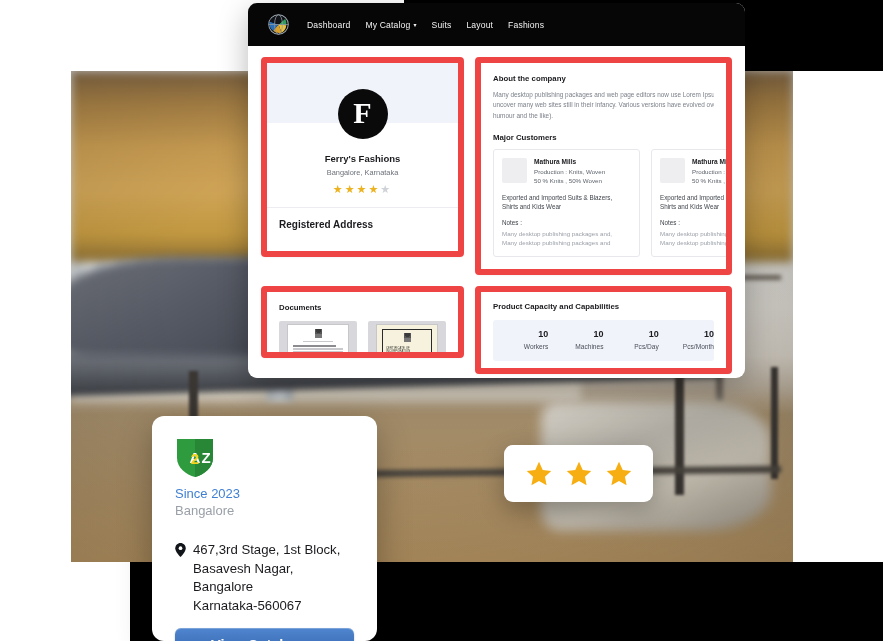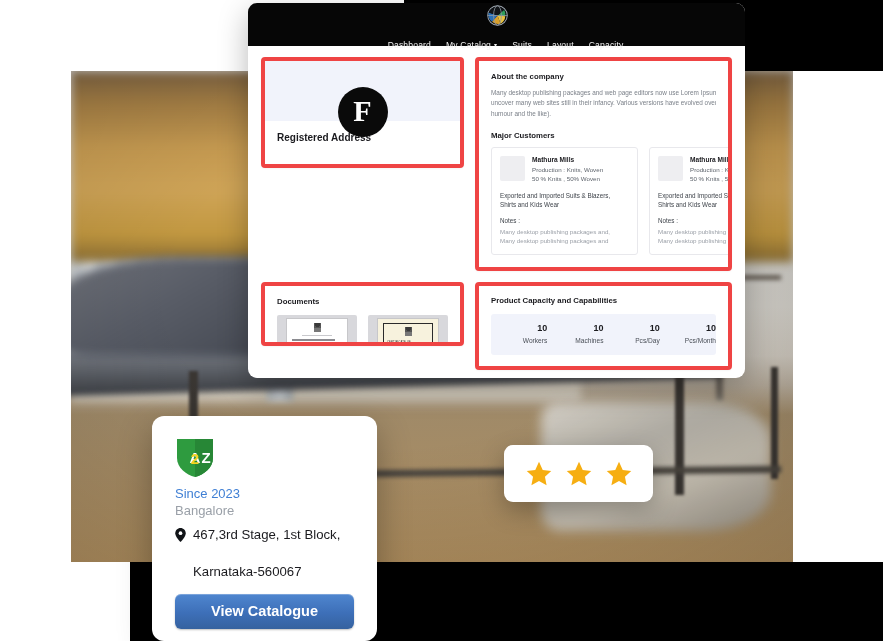--- a/index.html
+++ b/index.html
@@ -138,22 +138,21 @@
     border-radius: 9px;
     box-shadow: 0 10px 30px rgba(0,0,0,0.28);
     overflow: hidden;
   }
   .navbar {
     height: 43px;
     background: #060606;
     display: flex;
     align-items: center;
     padding: 0 0 0 18px;
-    gap: 12px;
-    flex-direction: column;
+    gap: 0;
   }
   .nav-logo {
     width: 25px; height: 25px;
     margin-right: 16px;
     flex: 0 0 auto;
   }
   .nav-links { display: flex; align-items: center; gap: 15px; }
   .nav-link {
     color: #f2f2f2;
     font-size: 8.6px;
@@ -171,21 +170,21 @@
   .panel-body {
     padding: 11px 13px 0 13px;
     display: flex;
     gap: 11px;
   }
   .col-left  { width: 203px; flex: 0 0 203px; }
   .col-right { flex: 1 1 auto; min-width: 0; }
 
   .card {
     background: #ffffff;
-    border: 4px solid #ef4444;
+    border: 6px solid #ef4444;
     border-radius: 4px;
     box-shadow: 0 1px 2px rgba(0,0,0,0.04);
     overflow: hidden;
   }
 
   
   .sup-head {
     background: #f1f3fb;
     height: 60px;
     position: relative;
@@ -310,21 +309,21 @@
     color: #9a9fa7;
     line-height: 1.5;
     white-space: nowrap;
   }
 
   .row-2 {
     padding: 11px 13px 0 13px;
     display: flex;
     gap: 11px;
   }
-  .docs-card { padding: 11px 12px 0; height: 64px; box-sizing: border-box; }
+  .docs-card { padding: 11px 12px 0; height: 72px; box-sizing: border-box; }
   .docs-grid { display: flex; gap: 11px; margin-top: 9px; }
   .doc-thumb {
     width: 86px; height: 58px;
     background: #d8d8dc;
     border-radius: 2px;
     display: flex; align-items: flex-start; justify-content: center;
     padding-top: 4px;
     box-sizing: border-box;
   }
   .doc-page {
@@ -392,21 +391,21 @@
     margin-bottom: 4px;
   }
   .a2z-since {
     font-size: 13px;
     color: #3f7fd4;
     margin-bottom: 2px;
   }
   .a2z-city {
     font-size: 13px;
     color: #9aa0a8;
-    margin-bottom: 8px;
+    margin-bottom: 23px;
   }
   .a2z-addr {
     display: flex;
     gap: 7px;
     font-size: 13.2px;
     color: #1b1b1f;
     line-height: 1.42;
     margin-bottom: 12px;
   }
   .pin-icon { flex: 0 0 auto; margin-top: 2px; }
@@ -482,30 +481,37 @@
           <path d="M16 16 L4.6 12 A12.5 12.5 0 0 1 24.5 8.5 Z" fill="#111418"></path>
           <ellipse cx="16" cy="16" rx="5" ry="12.5" fill="none" stroke="#8f98a2" stroke-width="1"></ellipse>
           <line x1="3.5" y1="16" x2="28.5" y2="16" stroke="#8f98a2" stroke-width="1"></line>
         </svg>
       </span>
       <nav class="nav-links">
         <span class="nav-link"><span>Dashboard</span></span>
         <span class="nav-link"><span>My Catalog</span><span class="caret">▾</span></span>
         <span class="nav-link"><span>Suits</span></span>
         <span class="nav-link"><span>Layout</span></span>
-        <span class="nav-link"><span>Capacity</span></span>
+        <span class="nav-link"><span>Fashions</span></span>
       </nav>
     </div>
 
     <div class="panel-body">
 
       <div class="col-left">
         <div class="card">
           <div class="sup-head">
             <div class="sup-avatar">F</div>
+          </div>
+          <div class="sup-info">
+            <div class="sup-name">Ferry's Fashions</div>
+            <div class="sup-loc">Bangalore, Karnataka</div>
+            <div class="stars-row">
+              <span class="star-on">★</span><span class="star-on">★</span><span class="star-on">★</span><span class="star-on">★</span><span class="star-off">★</span>
+            </div>
           </div>
           <div class="addr-block">
             <div class="addr-title">Registered Address</div>
           </div>
         </div>
       </div>
 
       <div class="col-right">
         <div class="card about-card">
           <div class="sec-title">About the company</div>
@@ -630,21 +636,21 @@
     <div class="a2z-city">Bangalore</div>
     <div class="a2z-addr">
       <span class="pin-icon">
         <svg viewBox="0 0 12 16" width="11" height="14" aria-hidden="true">
           <path d="M6 0C2.7 0 0 2.7 0 6c0 4.5 6 10 6 10s6-5.5 6-10c0-3.3-2.7-6-6-6z" fill="#111418"></path>
           <circle cx="6" cy="5.9" r="2.1" fill="#ffffff"></circle>
         </svg>
       </span>
       <span>
         <span>467,3rd Stage, 1st Block,</span><br>
-        <br>
+        <span>Basavesh Nagar, Bangalore</span><br>
         <span>Karnataka-560067</span>
       </span>
     </div>
     <button class="a2z-btn">View Catalogue</button>
   </div>
 
   <div class="stars-card">
     <svg viewBox="0 0 24 24" width="28" height="28" aria-hidden="true">
         <path d="M12 1.6l3.2 6.9 7.3.9-5.4 5 1.4 7.3L12 18.1 5.5 21.7l1.4-7.3-5.4-5 7.3-.9z" fill="#F6AE12"></path>
       </svg>

